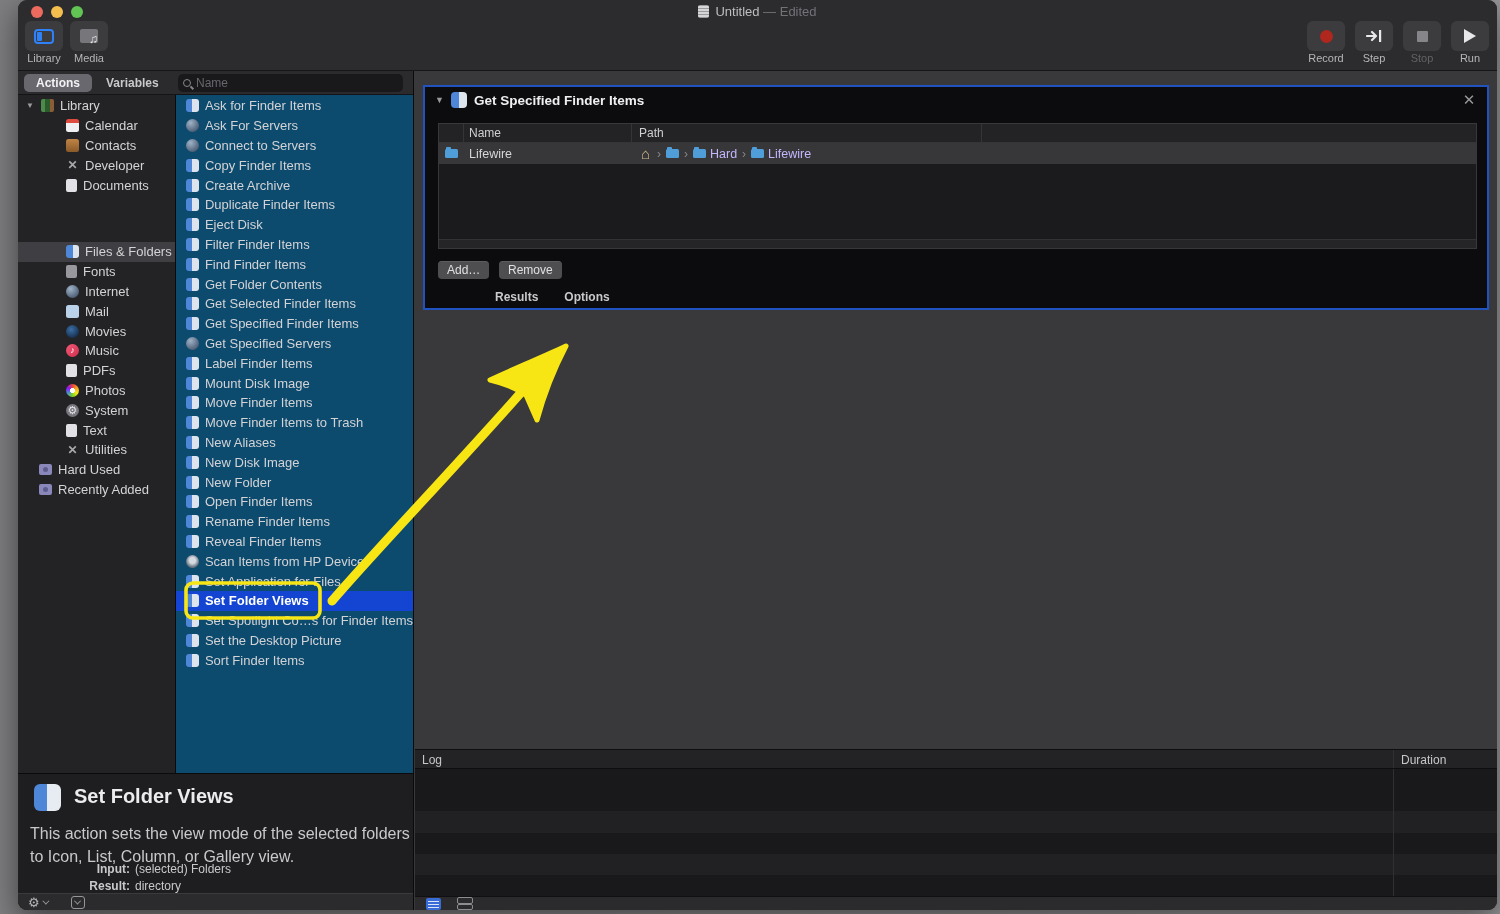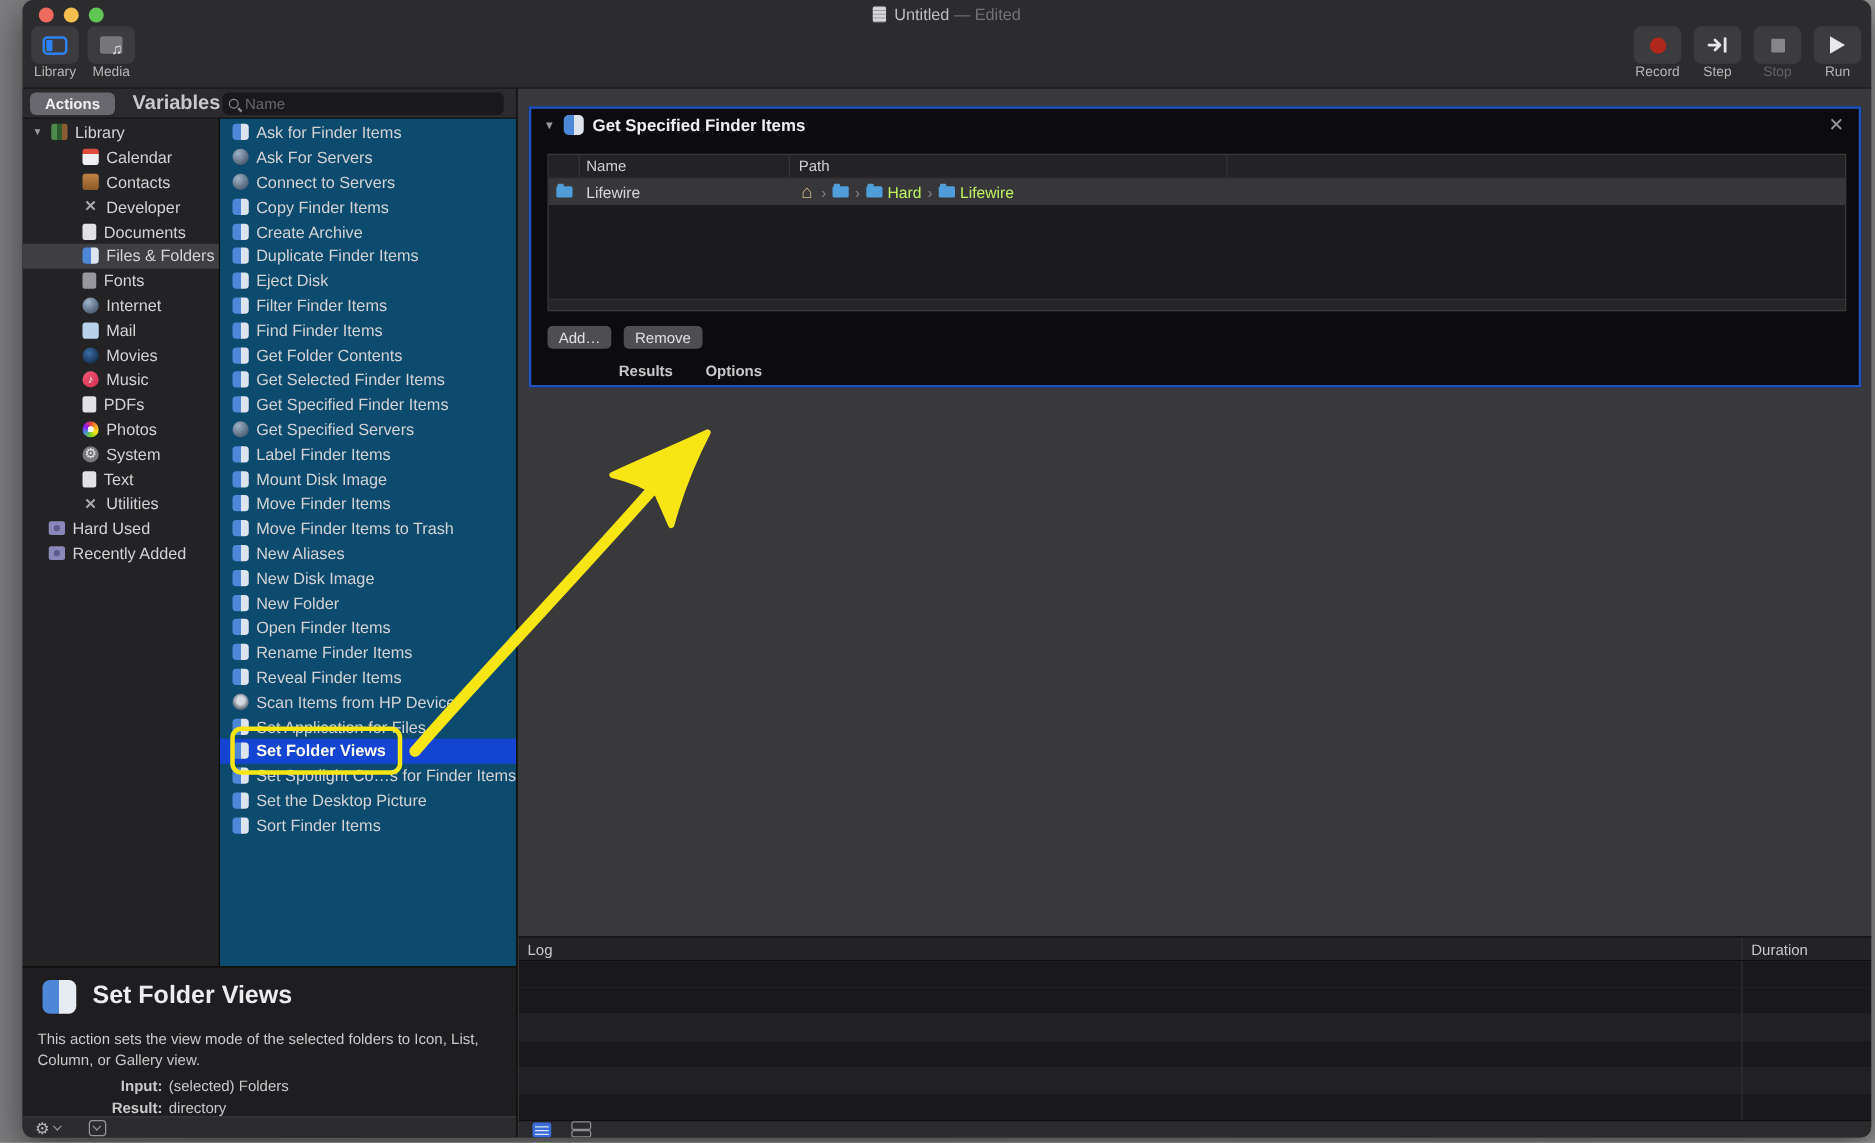--- a/index.html
+++ b/index.html
@@ -29,36 +29,36 @@
   .rec-icon { width:13px; height:13px; border-radius:50%; background:#b0271d; }
   .stop-icon { width:11px; height:11px; background:#86868a; border-radius:1px; }
   .run-icon { width:0; height:0; border-left:12px solid #e8e8ea; border-top:7px solid transparent; border-bottom:7px solid transparent; }
 
   
   .sidebar { position:absolute; left:0; top:71px; width:396px; bottom:0; background:#1b1b1d; border-right:1px solid #0a0a0a; }
   .filterbar { position:absolute; left:0; top:0; width:100%; height:24px; background:#2b2b2d; border-bottom:1px solid #141416;
                display:flex; align-items:center; }
   .seg-pill { margin-left:6px; padding:1px 12px; height:18px; line-height:16px; background:#68686e; border-radius:5px;
               font-size:12px; font-weight:bold; color:#f2f2f4; }
-  .seg-plain { margin-left:14px; font-size:16px; font-weight:bold; color:#c9c9cb; }
+  .seg-plain { margin-left:14px; font-size:12px; font-weight:bold; color:#c9c9cb; }
   .searchbox { position:absolute; left:160px; right:10px; top:3px; height:18px; background:#19191b; border-radius:5px;
                display:flex; align-items:center; padding-left:5px; }
   .mag { width:8px; height:8px; border:1.5px solid #87878b; border-radius:50%; position:relative; flex:none; }
   .mag::after { content:""; position:absolute; width:1.5px; height:4px; background:#87878b; left:7px; top:6px; transform:rotate(-45deg); }
   .searchbox input { background:transparent; border:none; outline:none; color:#cfcfd1; font-size:12px; margin-left:5px; width:100%; font-family:inherit; }
   .searchbox input::placeholder { color:#67676c; }
 
   .panes { position:absolute; left:0; top:24px; width:100%; bottom:137px; display:flex; overflow:hidden; }
   .tree-pane { width:168px; background:#232325; border-right:1px solid #0a0a0a; padding-top:1px; }
   .list-pane { flex:1; background:#0c4a6e; padding-top:1px; }
   .row { height:19.8px; display:flex; align-items:center; gap:6px; font-size:13px; color:#d3d3d5; white-space:nowrap; overflow:hidden; }
   .tree-pane .row.indent-root { padding-left:8px; }
   .tree-pane .row.indent-smart { padding-left:21px; }
   .tree-pane .row.indent-child { padding-left:48px; }
-  .tree-pane .row.selected { background:#3f3f43; }
+  .tree-pane .row.selected { background:#3f3f43;margin-top:47px; }
   .list-pane .row { padding-left:10px; }
   .list-pane .row.selected { background:var(--selection-blue); color:#ffffff; font-weight:bold; }
   .disc { font-size:8px; color:#9a9a9e; width:9px; flex:none; }
 
   
   .ic { width:13px; height:13px; border-radius:3px; flex:none; display:inline-flex; align-items:center; justify-content:center;
         font-size:10px; line-height:1; position:relative; }
   .ic-finder { background:linear-gradient(90deg,#4e86d8 0 50%,#dde4ee 50% 100%); }
   .ic-server, .ic-internet { border-radius:50%; background:radial-gradient(circle at 35% 30%,#9fb3c8,#4d5e75 75%); }
   .ic-scanner { border-radius:50%; background:radial-gradient(circle at 50% 42%,#d3dae1 0 30%,#6b7683 65%); }
@@ -78,21 +78,21 @@
   .ic-smart-folder::after { content:""; width:5px; height:5px; border-radius:50%; background:#5e5c8c; }
   .ic-home { background:none; color:#d8bd8e; font-size:15px; }
   .micro-folder { width:13px; height:9px; background:#4f9ed9; border-radius:1.5px; position:relative; flex:none; display:inline-block; }
   .micro-folder::before { content:""; position:absolute; left:1px; top:-2px; width:5px; height:3px; background:#4f9ed9; border-radius:1px 1px 0 0; }
 
   
   .inspector { position:absolute; left:0; bottom:17px; width:100%; height:120px; background:#1e1e20; border-top:1px solid #0a0a0a; }
   .inspector .big-ic { position:absolute; left:16px; top:10px; width:27px; height:27px; border-radius:6px;
                         background:linear-gradient(90deg,#4e86d8 0 50%,#e7ecf3 50% 100%); }
   .inspector h1 { position:absolute; left:56px; top:11px; font-size:20px; font-weight:bold; color:#ececee; }
-  .inspector .desc { position:absolute; left:12px; top:49px; width:382px; font-size:12px; line-height:1.42; color:#c9c9cb; }
+  .inspector .desc { position:absolute; left:12px; top:49px; width:382px; font-size:16px; line-height:1.42; color:#c9c9cb; }
   .io-line { position:absolute; left:0; width:100%; display:grid; grid-template-columns:112px auto; column-gap:5px; font-size:12px; color:#c9c9cb; }
   .io-line .lbl { text-align:right; font-weight:bold; }
   .io-input { top:88px; } .io-result { top:105px; }
 
   .side-bottombar { position:absolute; left:0; bottom:0; width:100%; height:17px; background:#2b2b2d; border-top:1px solid #3a3a3c;
                     display:flex; align-items:center; gap:10px; padding-left:10px; }
   .gear { color:#b4b4b8; font-size:13px; line-height:1; display:flex; align-items:center; gap:2px; }
   .chev { width:5px; height:5px; border-right:1.5px solid #9a9a9e; border-bottom:1.5px solid #9a9a9e; transform:rotate(45deg) translateY(-2px); display:inline-block; }
   .varbox { width:14px; height:13px; border:1.5px solid #96969a; border-radius:3px; display:flex; align-items:center; justify-content:center; margin-left:14px; }
   .varbox .chev { transform:rotate(45deg) translate(-1px,-1px); }
@@ -112,21 +112,21 @@
   .t-head { display:flex; height:19px; background:#232326; border-bottom:1px solid #353538; font-size:12px; color:#d0d0d2; align-items:center; }
   .t-head .c0 { width:25px; border-right:1px solid #353538; height:100%; }
   .t-head .c1 { width:168px; padding-left:5px; border-right:1px solid #353538; height:100%; display:flex; align-items:center; }
   .t-head .c2 { width:350px; padding-left:7px; border-right:1px solid #353538; height:100%; display:flex; align-items:center; }
   .t-head .c3 { flex:1; }
   .t-row { display:flex; height:21px; background:#37373a; align-items:center; font-size:12.5px; color:#d6d6d8; }
   .t-row .c0 { width:25px; display:flex; justify-content:center; }
   .t-row .c1 { width:168px; padding-left:5px; }
   .t-row .c2 { width:350px; padding-left:7px; display:flex; align-items:center; gap:4px; }
   .crumb-sep { color:#85858a; font-size:12px; margin:0 1px; }
-  .crumb-label { color:#bef264; }
+  .crumb-label { color:#c4b5fd; }
   .t-scrollstrip { position:absolute; left:0; bottom:0; width:100%; height:9px; background:#252528; border-top:1px solid #323235; }
 
   .ab-btn { position:absolute; top:174px; height:18px; background:#4e4e51; border-radius:4px; font-size:12px; color:#e0e0e2;
             display:flex; align-items:center; justify-content:center; padding:0 9px; border:none; font-family:inherit;
             box-shadow:inset 0 0.5px 0 rgba(255,255,255,.18); }
   .ab-btn.add { left:13px; } .ab-btn.remove { left:74px; }
   .ab-tabs { position:absolute; left:30px; top:203px; display:flex; gap:26px;margin-left:40px; }
   .ab-tab { font-size:12px; font-weight:bold; color:#c9c9cb; }
 
   .log-header { position:absolute; left:0; top:678px; width:100%; height:20px; background:#232326;

